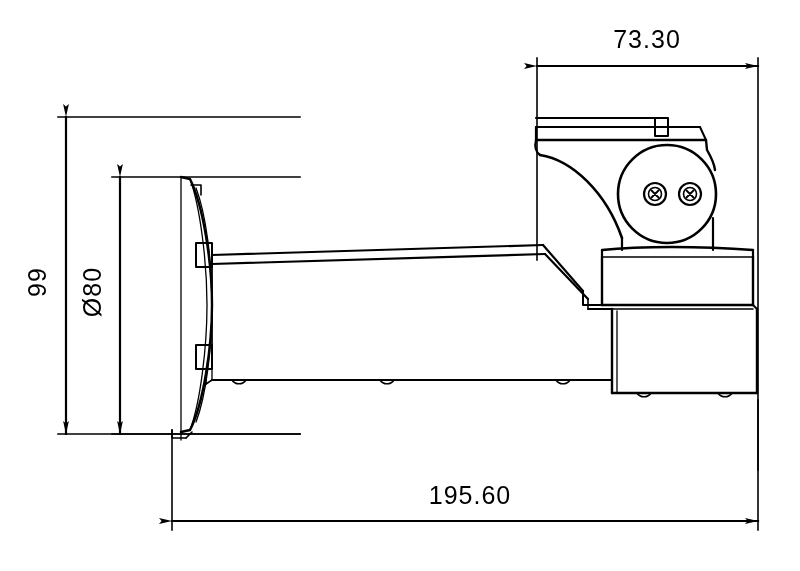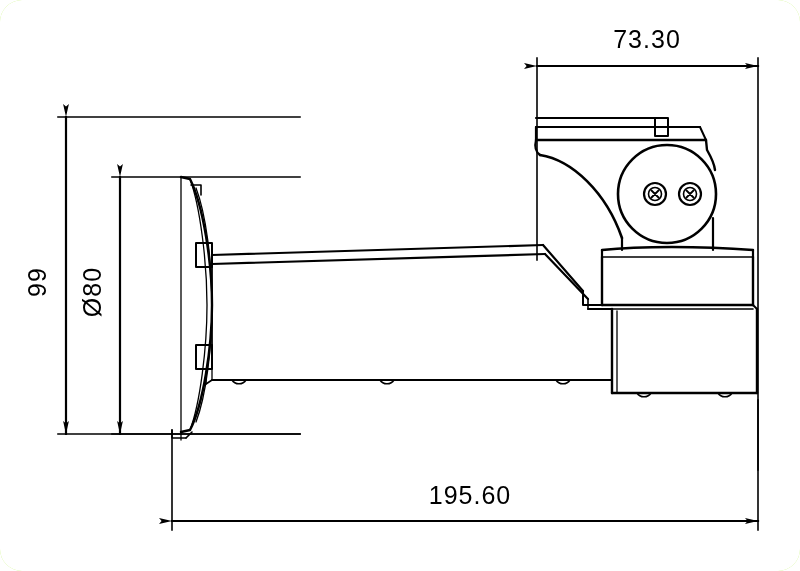--- a/index.html
+++ b/index.html
@@ -1,18 +1,18 @@
 <!DOCTYPE html>
 <html><head>
 <meta charset="utf-8">
 <title>Technical Drawing</title>
 <style>
   html,body{margin:0;padding:0;background:#ffffff;}
   body{font-family:"Liberation Sans",sans-serif;}
-  #stage{position:relative;width:800px;height:571px;background:#bef264;overflow:hidden;border-radius:22px;}
+  #stage{position:relative;width:800px;height:571px;background:#bef264;overflow:hidden;}
   #stage svg{position:absolute;left:0;top:0;}
   .dimtext{
     font-family:"Liberation Sans",sans-serif;
     font-size:25px;
     letter-spacing:1px;
     fill:#000000;
     stroke:none;
   }
   .dimtext-rot{
     font-family:"Liberation Sans",sans-serif;

